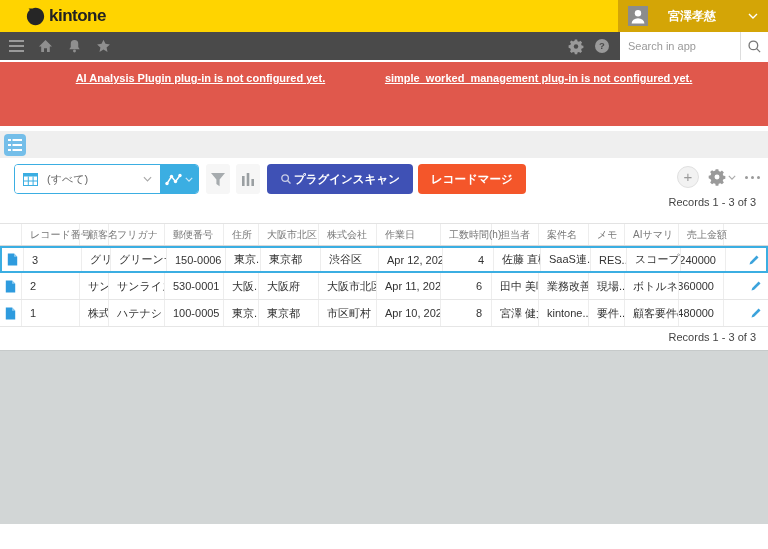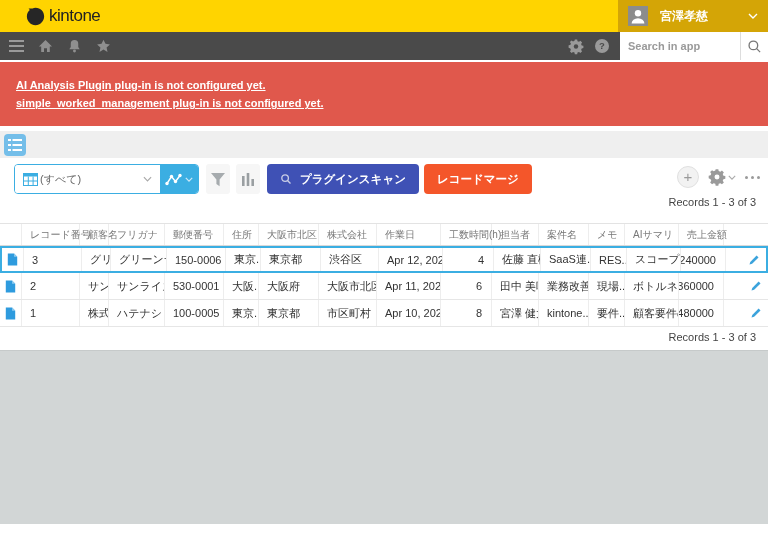--- a/index.html
+++ b/index.html
@@ -3,63 +3,63 @@
 <meta charset="utf-8">
 <style>
   * { margin:0; padding:0; box-sizing:border-box; }
   html,body { background:#D2D6D6; }
   body { font-family:"Liberation Sans","DejaVu Sans",sans-serif; }
   .page { position:relative; width:768px; height:549px; background:#fff; overflow:hidden; }
 
   
   .topbar { height:32px; background:#FFD400; display:flex; align-items:center; }
   .logo { display:flex; align-items:center; margin-left:26px; gap:4px; }
-  .logo-text { font-size:17px; font-weight:normal; color:#222; letter-spacing:-0.5px; }
-  .user-chip { margin-left:auto; height:32px; width:150px; background:#D4A506; display:flex; align-items:center; padding:0 10px; gap:12px; }
+  .logo-text { font-size:17px; font-weight:bold; color:#222; letter-spacing:-0.5px; }
+  .user-chip { margin-left:auto; height:32px; width:150px; background:#D4A506; display:flex; align-items:center; padding:0 10px; gap:20px; }
   .avatar { width:20px; height:20px; flex:0 0 auto; }
   .user-name { color:#fff; font-size:12px; font-weight:bold; flex:1; }
 
   
   .navbar { height:28px; background:#4A4A4A; display:flex; align-items:center; }
   .nav-ic { width:16px; height:16px; margin-left:13px; display:flex; align-items:center; justify-content:center; }
   .nav-ic:first-child { margin-left:8px; }
   .nav-right { margin-left:auto; display:flex; align-items:center; }
   .nav-right .nav-ic { margin-left:0; margin-right:10px; }
   .searchbox { height:28px; width:148px; background:#fff; display:flex; align-items:center; }
-  .searchbox input { border:none; outline:none; flex:1; height:100%; padding:0 8px; font-size:11px; color:#333; font-family:inherit; min-width:0;font-weight:bold; }
+  .searchbox input { border:none; outline:none; flex:1; height:100%; padding:0 8px; font-size:11px; color:#333; font-family:inherit; min-width:0; }
   .searchbox input::placeholder { color:#9a9a9a; }
   .search-btn { width:28px; height:28px; border-left:1px solid #ddd; display:flex; align-items:center; justify-content:center; }
 
   .gap2 { height:2px; background:#fff; }
 
   
-  .alert { height:64px; background:#E0584C; padding:10px 16px; display:flex; flex-direction:column; justify-content:space-evenly; }
+  .alert { height:64px; background:#E0584C; padding:10px 16px; display:flex; flex-direction:row; justify-content:space-evenly; }
   .alert a { color:#fff; font-size:11px; font-weight:bold; text-decoration:underline; }
 
   .gap5 { height:5px; background:#fff; }
 
   
   .app-header { height:27px; background:#EFEFEF; display:flex; align-items:center; padding-left:4px; }
   .app-icon { width:22px; height:22px; background:#74BEE9; border-radius:4px; flex:0 0 auto; display:flex; align-items:center; justify-content:center; }
   .app-title { margin-left:10px; font-size:13px; font-weight:bold; color:#555; }
 
   
   .breadcrumb { position:relative; height:26px; background:#fff; display:flex; align-items:center; padding-left:9px; font-size:10.5px; color:#888; gap:7px; }
   .breadcrumb .link { color:#3498DB; text-decoration:none; }
   .bc-sep { display:flex; align-items:center; }
   .bc-edge { position:absolute; right:-3px; top:6px; width:8px; height:13px; border:1.5px solid #b9b9b9; border-right:none; }
 
   
   .toolbar { position:relative; height:36px; padding:6px 0 0 14px; background:#fff; display:flex; align-items:flex-start; }
   .view-selector { height:30px; border:1px solid #3BAEE2; border-radius:4px; display:flex; overflow:hidden; flex:0 0 auto; }
-  .vs-white { width:145px; background:#fff; display:flex; align-items:center; padding:0 8px; gap:2px; cursor:pointer; }
+  .vs-white { width:145px; background:#fff; display:flex; align-items:center; padding:0 8px; gap:9px; cursor:pointer; }
   .vs-label { flex:1; font-size:11px; color:#666; }
   .vs-blue { width:38px; background:#3BAEE2; display:flex; align-items:center; justify-content:center; gap:3px; cursor:pointer; }
   .tool-sq { width:24px; height:30px; background:#F6F6F6; border-radius:3px; display:flex; align-items:center; justify-content:center; cursor:pointer; }
-  .btn { height:30px; border:none; border-radius:4px; color:#fff; font-size:11.5px; font-weight:bold; font-family:inherit; display:flex; align-items:center; gap:8px; padding:0 13px; cursor:pointer; }
+  .btn { height:30px; border:none; border-radius:4px; color:#fff; font-size:11.5px; font-weight:bold; font-family:inherit; display:flex; align-items:center; gap:2px; padding:0 13px; cursor:pointer; }
   .btn-scan { background:#3F51B5; margin-left:7px; }
   .btn-merge { background:#F4562A; margin-left:5px;font-family:Liberation Mono, monospace; }
   .ml7 { margin-left:7px; } .ml6 { margin-left:6px; }
   .tb-right { position:absolute; right:6px; top:8px; display:flex; align-items:center; gap:9px; }
   .plus-circle { width:22px; height:22px; border-radius:50%; background:#F2F2F2; border:1px solid #E0E0E0; color:#999; font-size:15px; line-height:20px; text-align:center; cursor:pointer; }
   .gear-wrap { display:flex; align-items:center; gap:2px; cursor:pointer; }
   .dots { display:flex; gap:3px; cursor:pointer; margin-right:2px; }
   .dots i { width:3px; height:3px; border-radius:50%; background:#9a9a9a; }
 
   .records { text-align:right; padding-right:12px; font-size:11px; color:#444; background:#fff; }

